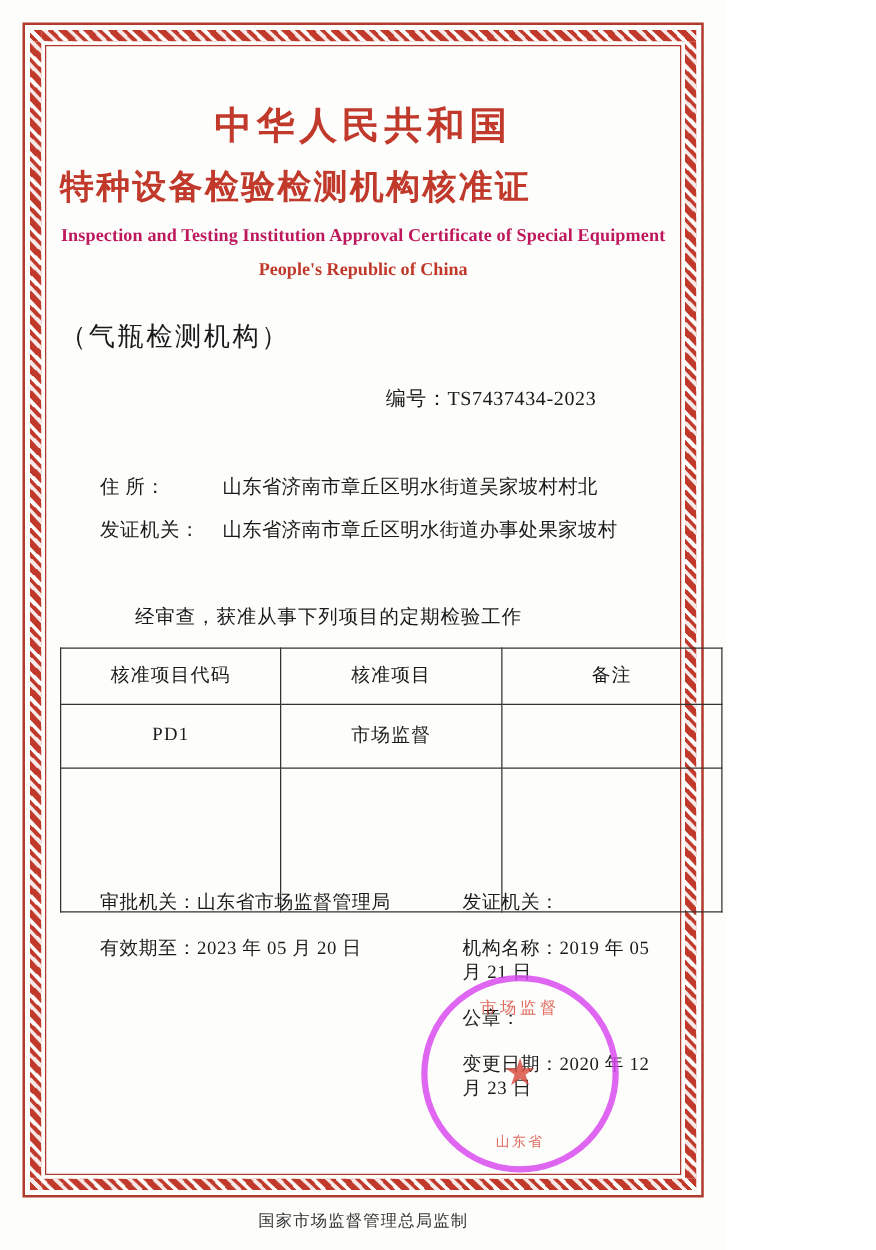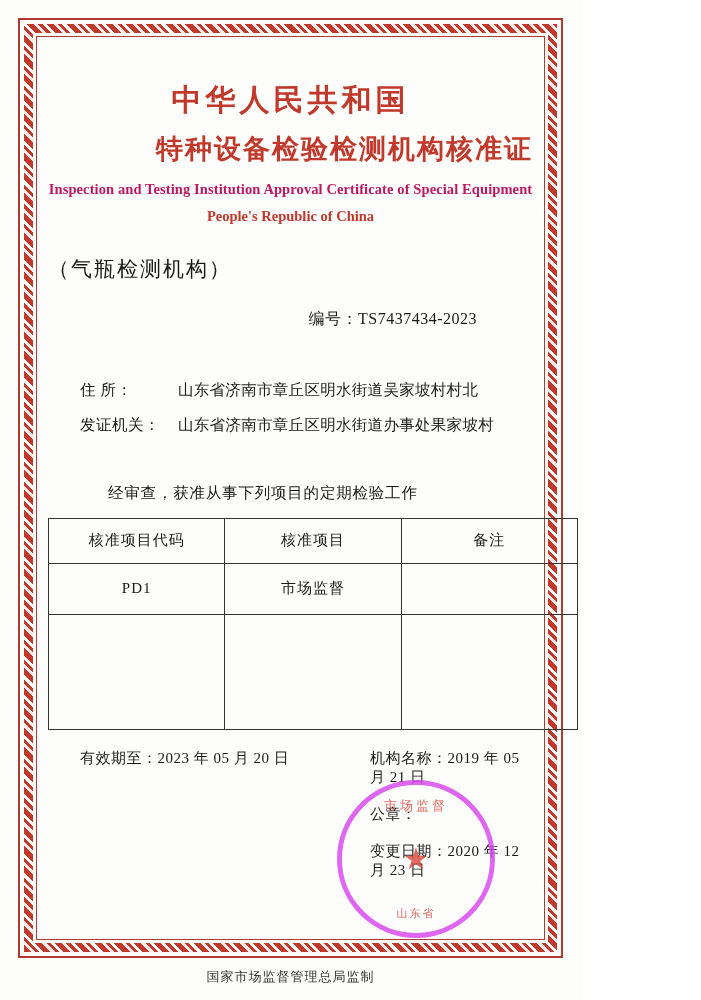--- a/index.html
+++ b/index.html
@@ -72,21 +72,21 @@
   .title-cn-1 {
     text-align: center;
     color: #c0392b;
     font-size: 30px;
     font-weight: bold;
     letter-spacing: 4px;
     margin-top: 28px;
     font-family: "DejaVu Serif", "Liberation Serif", serif;
   }
   .title-cn-2 {
-    text-align: right;
+    text-align: left;
     color: #c0392b;
     font-size: 27px;
     font-weight: bold;
     letter-spacing: 2px;
     margin-top: 10px;
     font-family: "DejaVu Serif", "Liberation Serif", serif;
   }
   .title-en-1 {
     text-align: center;
     color: #be185d;
@@ -305,20 +305,28 @@
         <tr class="filler">
           <td></td>
           <td></td>
           <td></td>
         </tr>
       </tbody>
     </table>
 
     <div class="footer-block">
 
+      <div class="footer-row">
+        <div class="footer-col-left">
+          <span class="f-label">审批机关：</span><span class="f-value">山东省市场监督管理局</span>
+        </div>
+        <div class="footer-col-right">
+          <span class="f-label">发证机关：</span><span class="f-value"></span>
+        </div>
+      </div>
 
       <div class="footer-row">
         <div class="footer-col-left">
           <span class="f-label">有效期至：</span><span class="f-value">2023 年 05 月 20 日</span>
         </div>
         <div class="footer-col-right">
           <span class="f-label">机构名称：</span><span class="f-value">2019 年 05 月 21 日</span>
         </div>
       </div>
 

